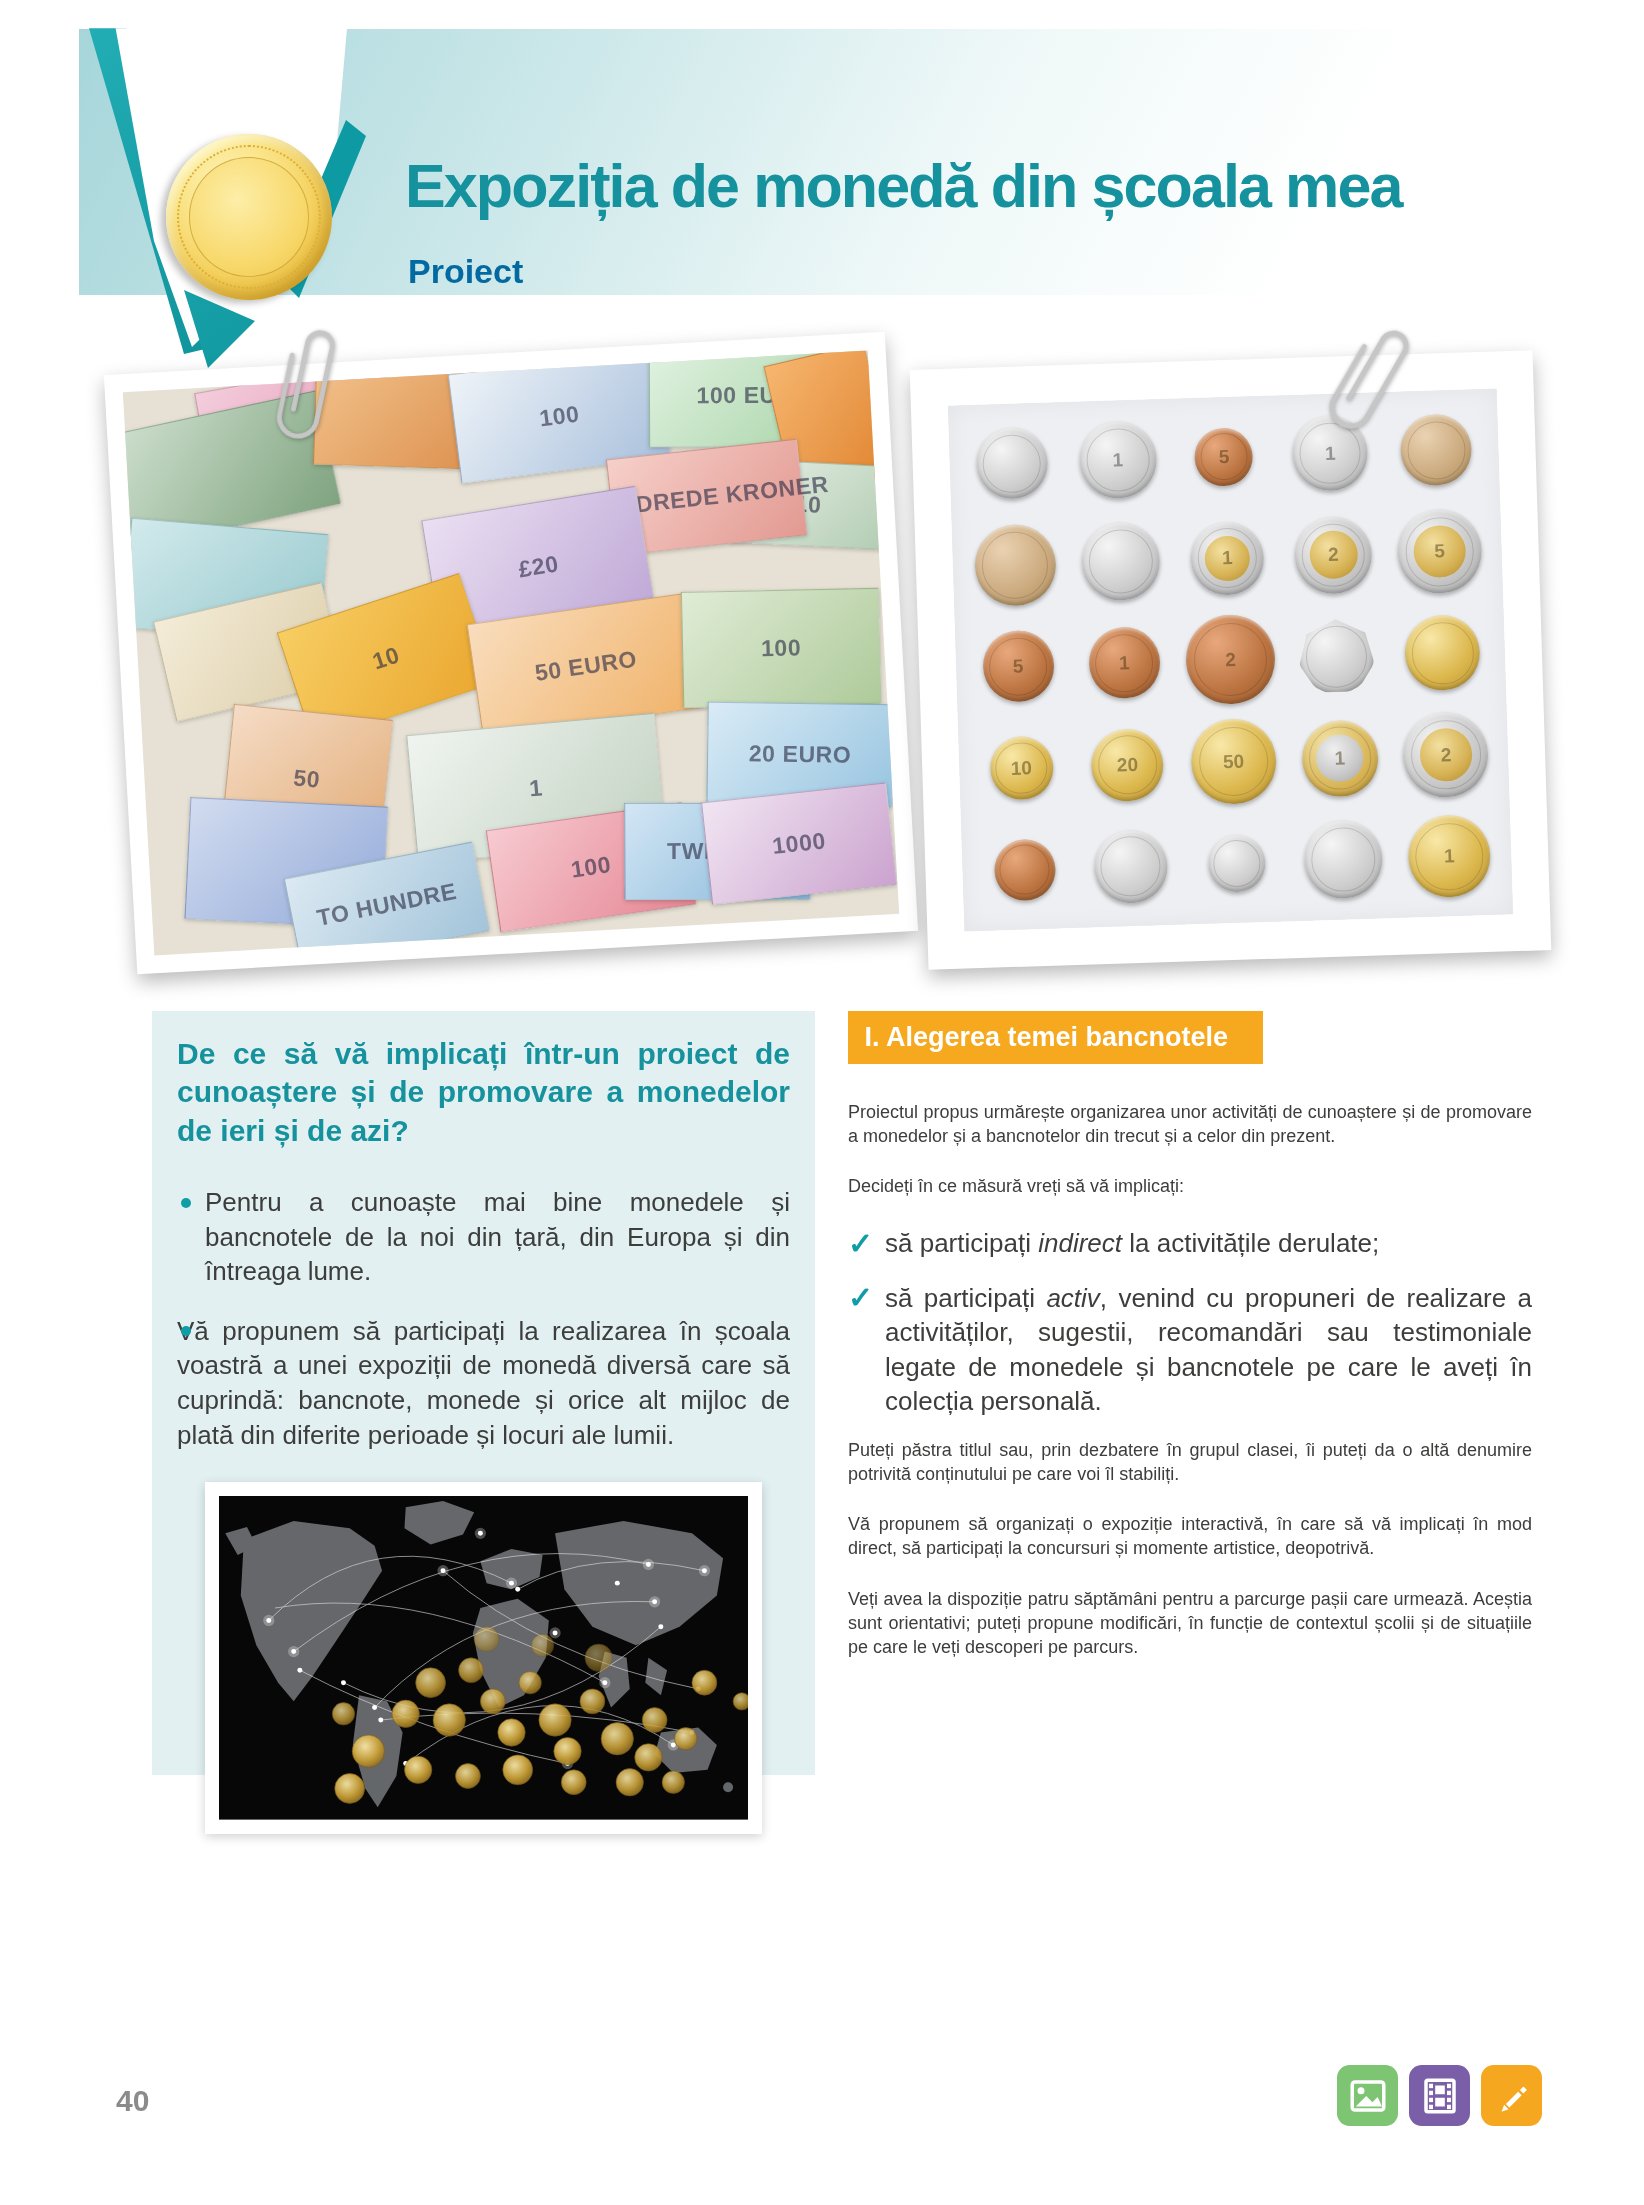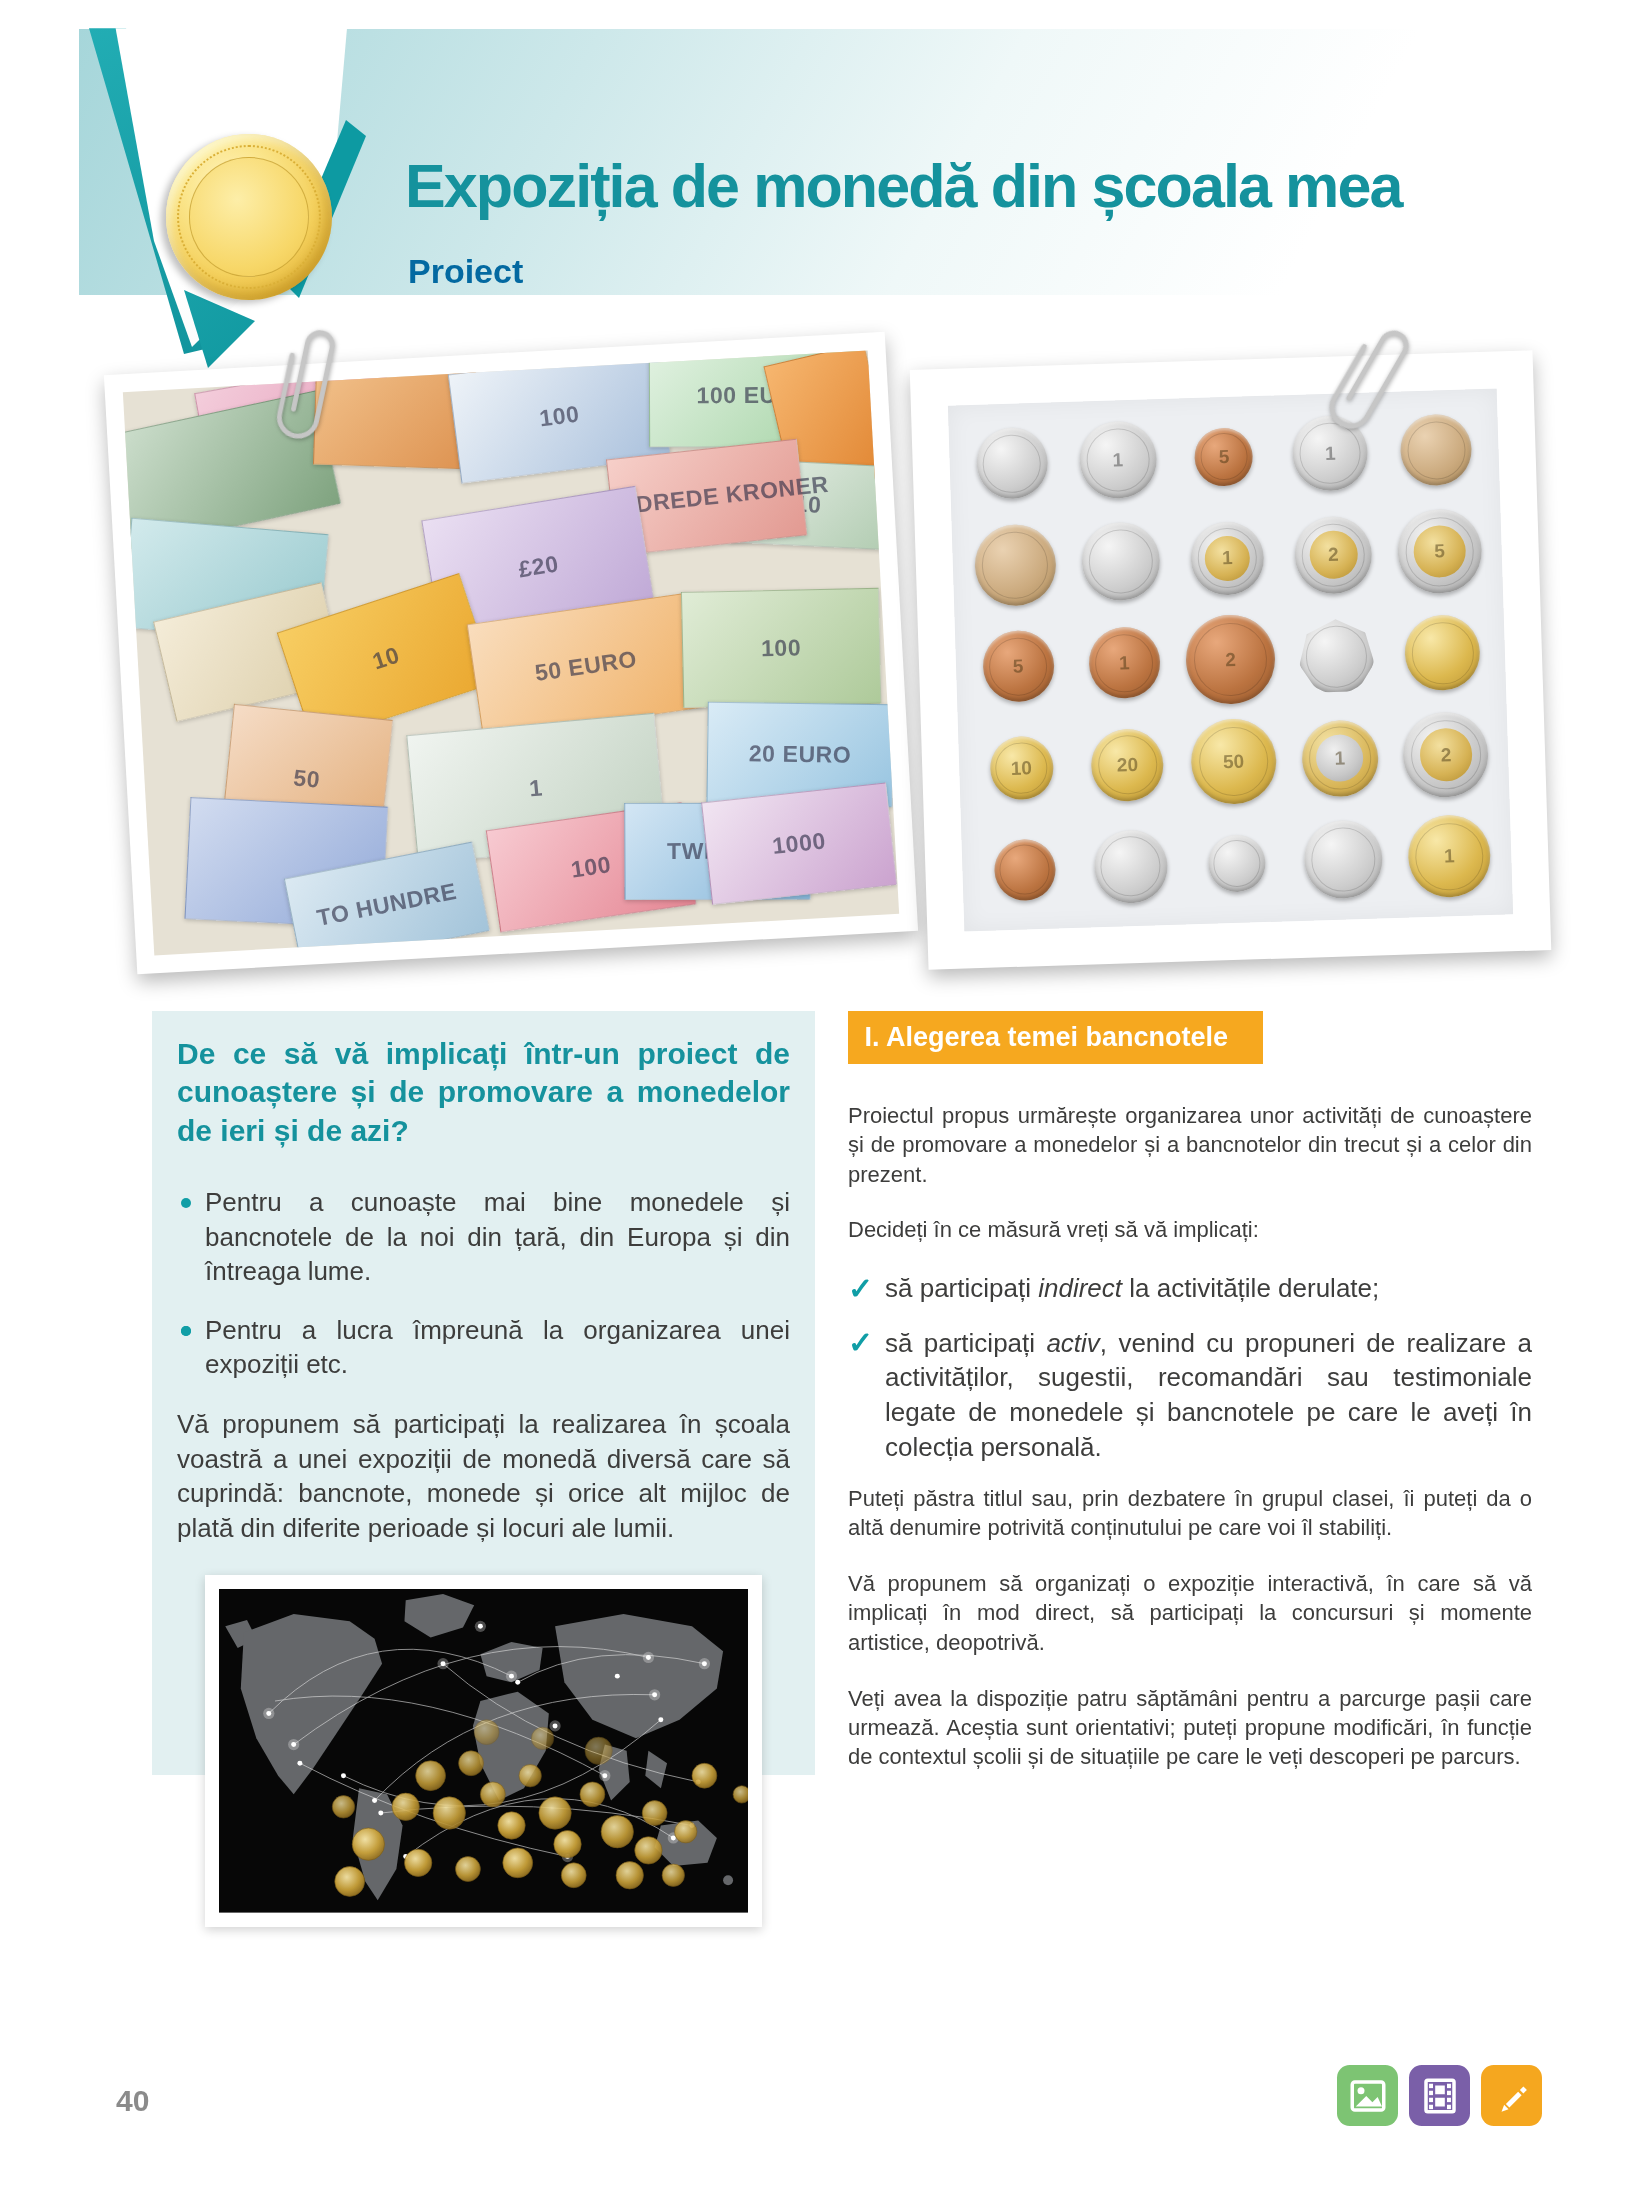--- a/index.html
+++ b/index.html
@@ -68,21 +68,21 @@
   .bullet{position:relative;padding-left:28px;font-size:26px;line-height:1.33;text-align:justify;margin-bottom:16.5px;margin-top:24px;}
   .bullet .dot{position:absolute;left:3.8px;top:12.7px;width:10px;height:10px;border-radius:50%;background:#109ea6;}
   .left-closing{font-size:26px;line-height:1.33;text-align:justify;margin-top:25px;}
   .map-frame{width:557px;margin:30px auto 0 auto;background:#fff;padding:14px;box-sizing:border-box;
     box-shadow:0 3.2px 10px rgba(0,0,0,.18);}
   .map-frame svg{display:block;width:100%;height:auto;}
 
   .right-col{position:absolute;left:848px;top:1011px;width:684px;}
   .orange-box{width:415px;height:53px;background:#f6a81f;color:#fff;font-weight:bold;font-size:27px;
     line-height:53px;padding:0 16.5px;box-sizing:border-box;white-space:nowrap;margin-bottom:37px;}
-  .para{font-size:22px;line-height:1.33;text-align:justify;margin-bottom:26.6px;}
+  .para{font-size:18px;line-height:1.33;text-align:justify;margin-bottom:26.6px;}
   .check-item{position:relative;padding-left:37px;font-size:26px;line-height:1.33;text-align:justify;margin-bottom:20px;}
   .check-item .tick{position:absolute;left:0;top:-2.5px;color:#109ea6;font-weight:bold;font-size:30px;}
   .check-item em{font-style:italic;}
 
   
   .page-number{position:absolute;left:116px;top:2084px;font-size:30px;font-weight:600;color:#8b8b8b;}
   .badge{position:absolute;top:2065px;width:61px;height:61px;border-radius:12.7px;display:flex;align-items:center;justify-content:center;}
   .badge svg{width:42px;height:42px;}
 </style>
 </head>
@@ -319,21 +319,20 @@
   </svg>
   <svg class="paperclip clip-right" width="49" height="132" viewBox="0 0 70 190">
     <path d="M22 138 L22 40 A18 18 0 0 1 58 40 L58 148 A27 27 0 0 1 4 148 L4 62" fill="none" stroke="#c6c6c6" stroke-width="7" stroke-linecap="round"></path>
   </svg>
 
   <div class="left-panel">
     <div class="left-heading">De ce să vă implicați într-un proiect de cunoaștere și de promovare a monedelor de ieri și de azi?</div>
     <div>
         <div class="bullet"><div class="dot"></div><span>Pentru a cunoaște mai bine monedele și bancnotele de la noi din țară, din Europa și din întreaga lume.</span></div>
         <div class="bullet"><div class="dot"></div></div>
-        <div class="bullet"><div class="dot"></div><span>Pentru a lucra împreună la organizarea unei expoziții etc.</span></div>
       </div>
     <div class="left-closing">Vă propunem să participați la realizarea în școala voastră a unei expoziții de monedă diversă care să cuprindă: bancnote, monede și orice alt mijloc de plată din diferite perioade și locuri ale lumii.</div>
 
     <div class="map-frame">
       <svg viewBox="0 0 850 520">
         <defs>
           <radialGradient id="gcoin" cx="40%" cy="35%" r="70%">
             <stop offset="0%" stop-color="#f8e7a8"></stop>
               <stop offset="60%" stop-color="#caa23a"></stop>
               <stop offset="100%" stop-color="#8f6c1e"></stop>

